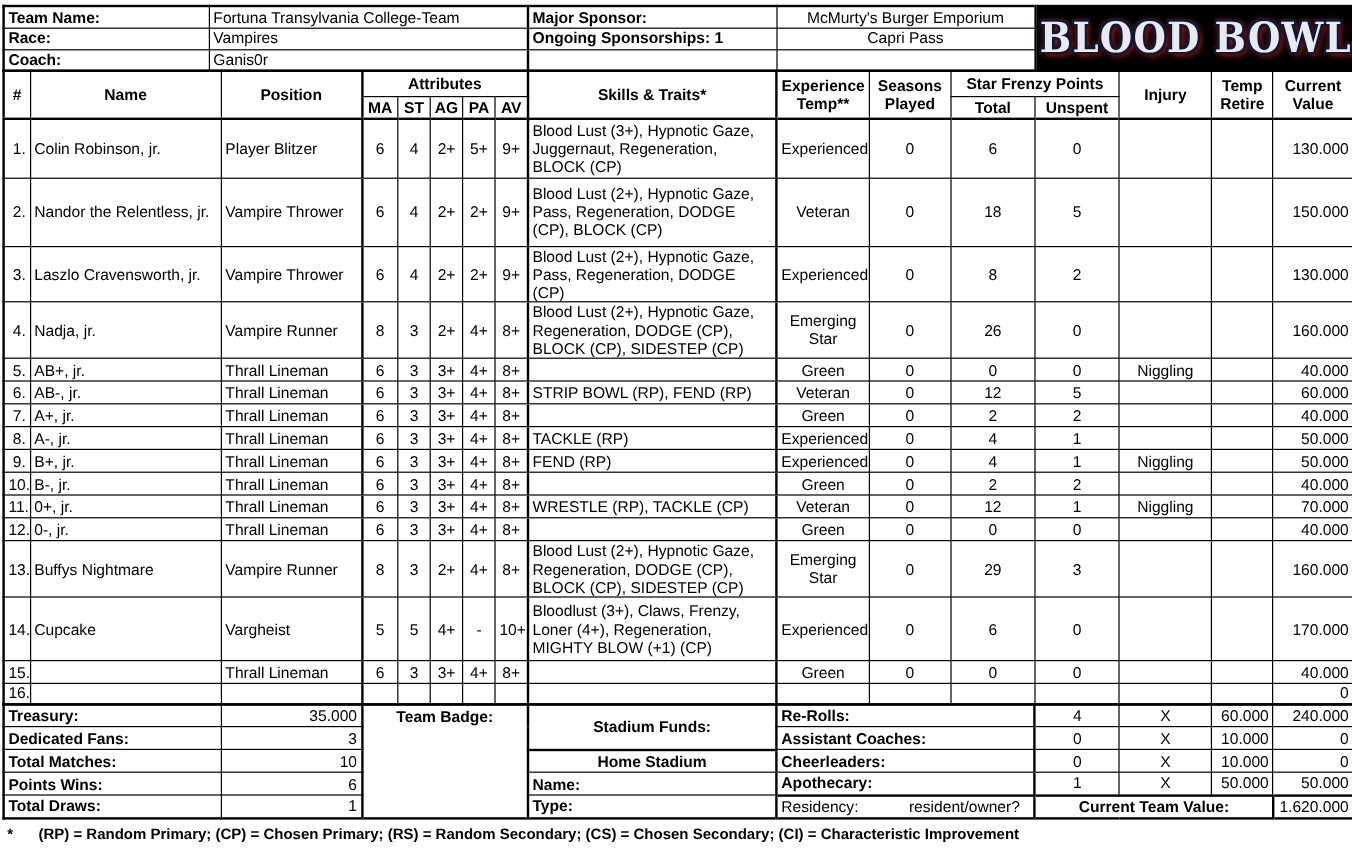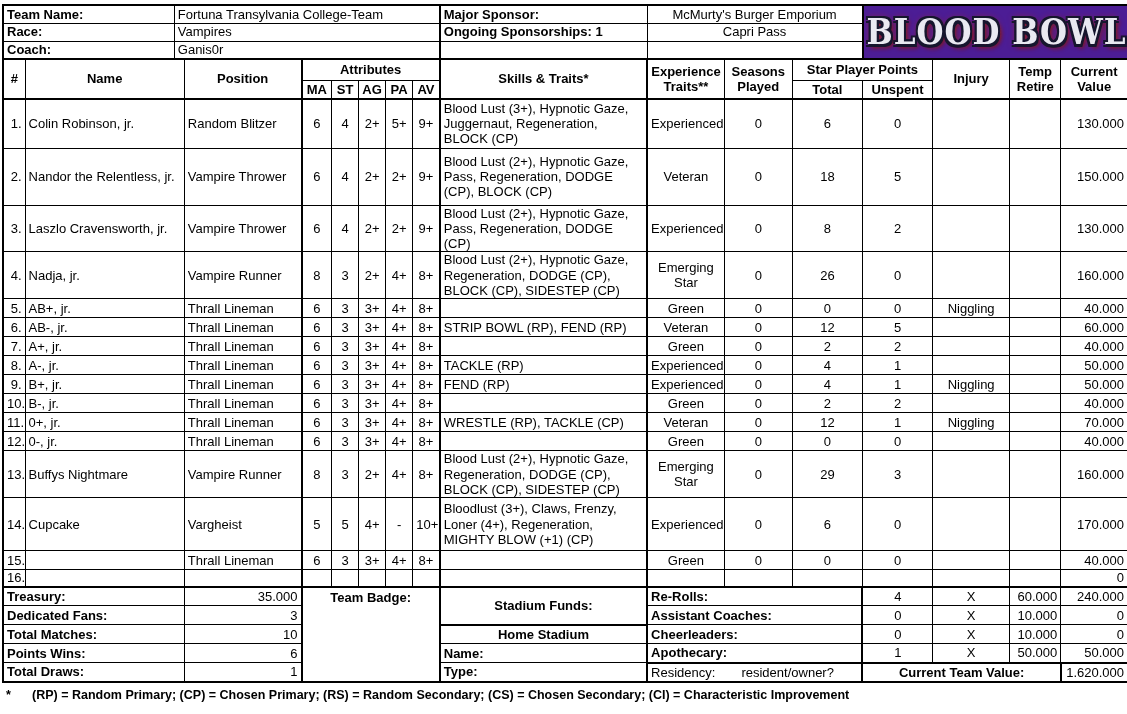--- a/index.html
+++ b/index.html
@@ -10,28 +10,28 @@
   td,th{border:1px solid #000;padding:0 3px;vertical-align:middle;line-height:1.18;overflow:hidden;}
   th{font-weight:bold;text-align:center;margin-left:24px;}
   .lft{text-align:left}.ctr{text-align:center}.rt{text-align:right}
   .bold{font-weight:normal}
   .bl2{border-left-width:2px}.bt2{border-top-width:2px}.br2{border-right-width:2px}.bb2{border-bottom-width:2px}
   .h18{height:18px}.h19{height:19px}.h13{height:12px}
   .h51{height:49px}.h59{height:57px}.h33{height:31px}.h45{height:44px}.h47{height:46px}.h55{height:53px}
   .hr1{height:21px}.hr2{height:19px}
   .skills span{display:inline}
   .badge-cell{vertical-align:top;text-align:center;font-weight:bold;padding-top:2px;}
-  .logo-cell{text-align:center;vertical-align:middle;background:#4c1d95;}
+  .logo-cell{text-align:center;vertical-align:middle;background:#000000;}
   .logo{font-family:"DejaVu Serif",serif;font-weight:bold;font-size:31px;letter-spacing:1px;
     color:#e9e9f1;white-space:nowrap;transform:scaleY(1.12);
     text-shadow:2px 2px 0 #16162e,-2px -2px 0 #16162e,2px -2px 0 #16162e,-2px 2px 0 #16162e,
       0 2px 0 #16162e,0 -2px 0 #16162e,2px 0 0 #16162e,-2px 0 0 #16162e,
       0 0 7px #a22323,3px 3px 4px #7d1616;}
   .residency-cell span{display:inline-block}
-  .res-val{margin-left:26px}
+  .res-val{margin-left:42px}
   .foot{padding:3px 2px 6px 4px;font-weight:bold;font-size:12.5px;}
   .foot .frow{display:flex;line-height:1.45;}
   .foot .fstar{width:26px;flex:none;}
 </style>
 </head>
 <body>
 
 <div class="sheet">
 
   <table class="t1">
@@ -86,41 +86,41 @@
         <col style="width:51px">
         <col style="width:67px">
     </colgroup>
     <tbody>
         <tr class="hr1">
       <th rowspan="2" class="bb2">#</th>
       <th rowspan="2" class="bb2">Name</th>
       <th rowspan="2" class="bb2">Position</th>
       <th colspan="5" class="bl2">Attributes</th>
       <th rowspan="2" class="bl2 bb2">Skills &amp; Traits*</th>
-      <th rowspan="2" class="bl2 bb2">Experience Traits**</th>
+      <th rowspan="2" class="bl2 bb2">Experience Temp**</th>
       <th rowspan="2" class="bb2">Seasons Played</th>
-      <th colspan="2">Star Player Points</th>
+      <th colspan="2">Star Frenzy Points</th>
       <th rowspan="2" class="bb2">Injury</th>
       <th rowspan="2" class="bb2">Temp Retire</th>
       <th rowspan="2" class="bb2">Current Value</th>
     </tr>
     <tr class="hr2">
       <th class="bl2 bb2">MA</th>
       <th class="bb2">ST</th>
       <th class="bb2">AG</th>
       <th class="bb2">PA</th>
       <th class="bb2">AV</th>
       <th class="bb2">Total</th>
       <th class="bb2">Unspent</th>
     </tr>
 
     <tr class="h51">
       <td class="rt">1.</td>
       <td class="lft">Colin Robinson, jr.</td>
-      <td class="lft">Random Blitzer</td>
+      <td class="lft">Player Blitzer</td>
       <td class="ctr bl2">6</td>
       <td class="ctr">4</td>
       <td class="ctr">2+</td>
       <td class="ctr">5+</td>
       <td class="ctr">9+</td>
       <td class="lft skills bl2"><span>Blood Lust (3+), Hypnotic Gaze, Juggernaut, Regeneration,</span> <span class="bold">BLOCK (CP)</span></td>
       <td class="ctr bl2">Experienced</td>
       <td class="ctr">0</td>
       <td class="ctr">6</td>
       <td class="ctr">0</td>

